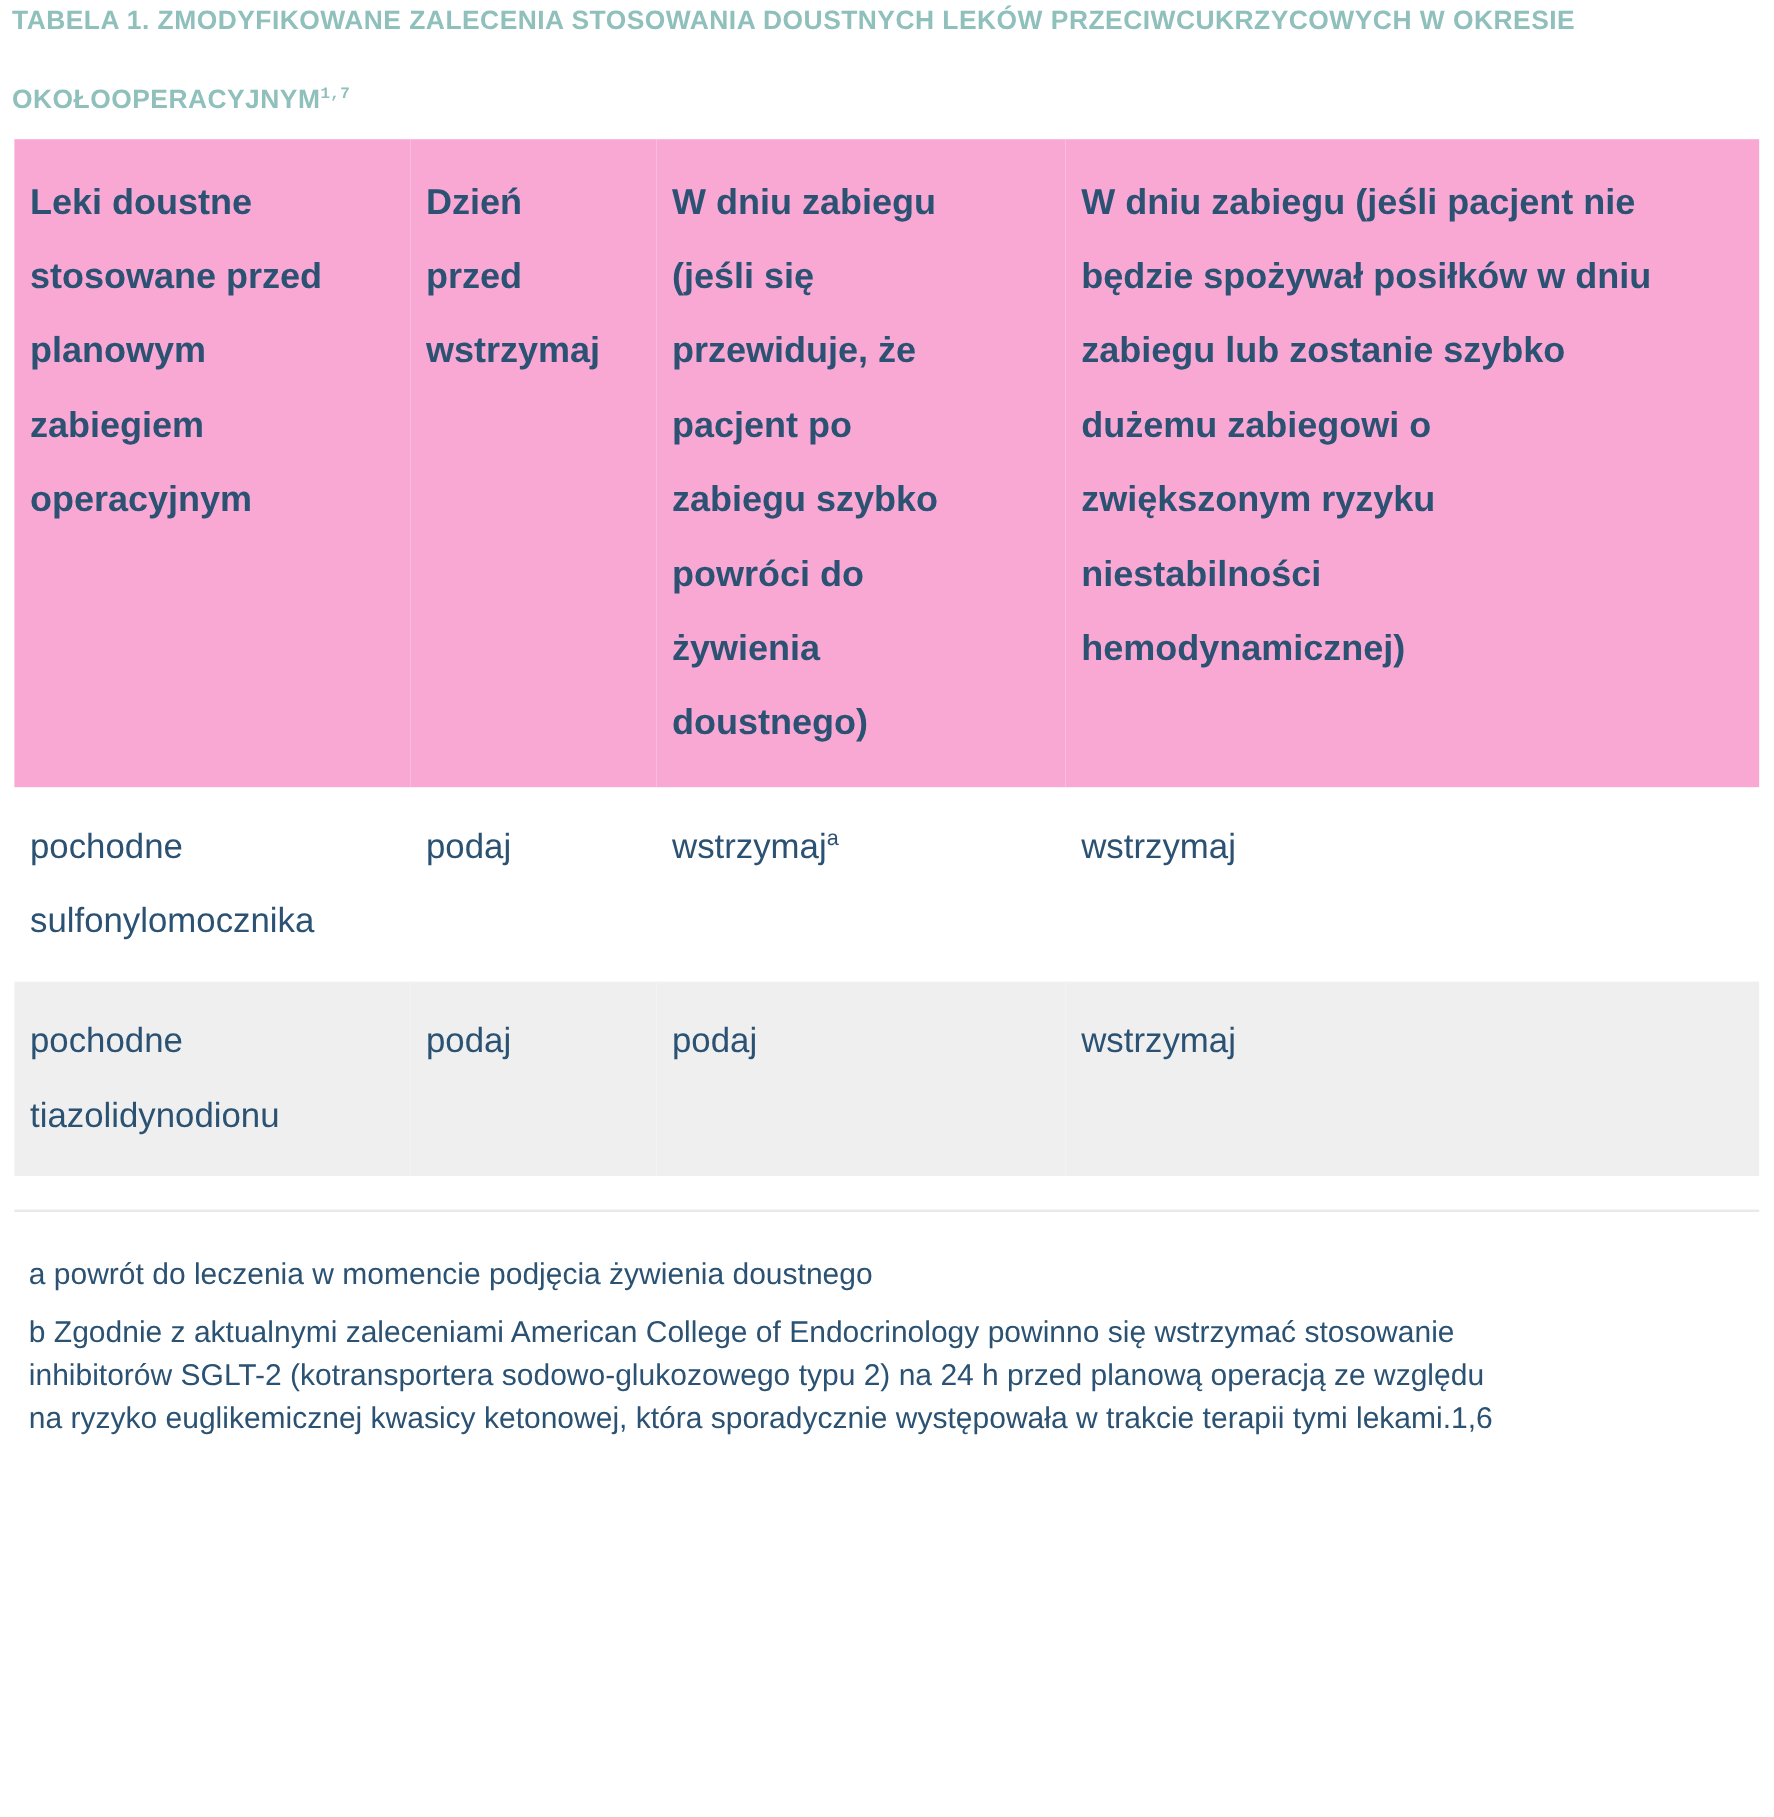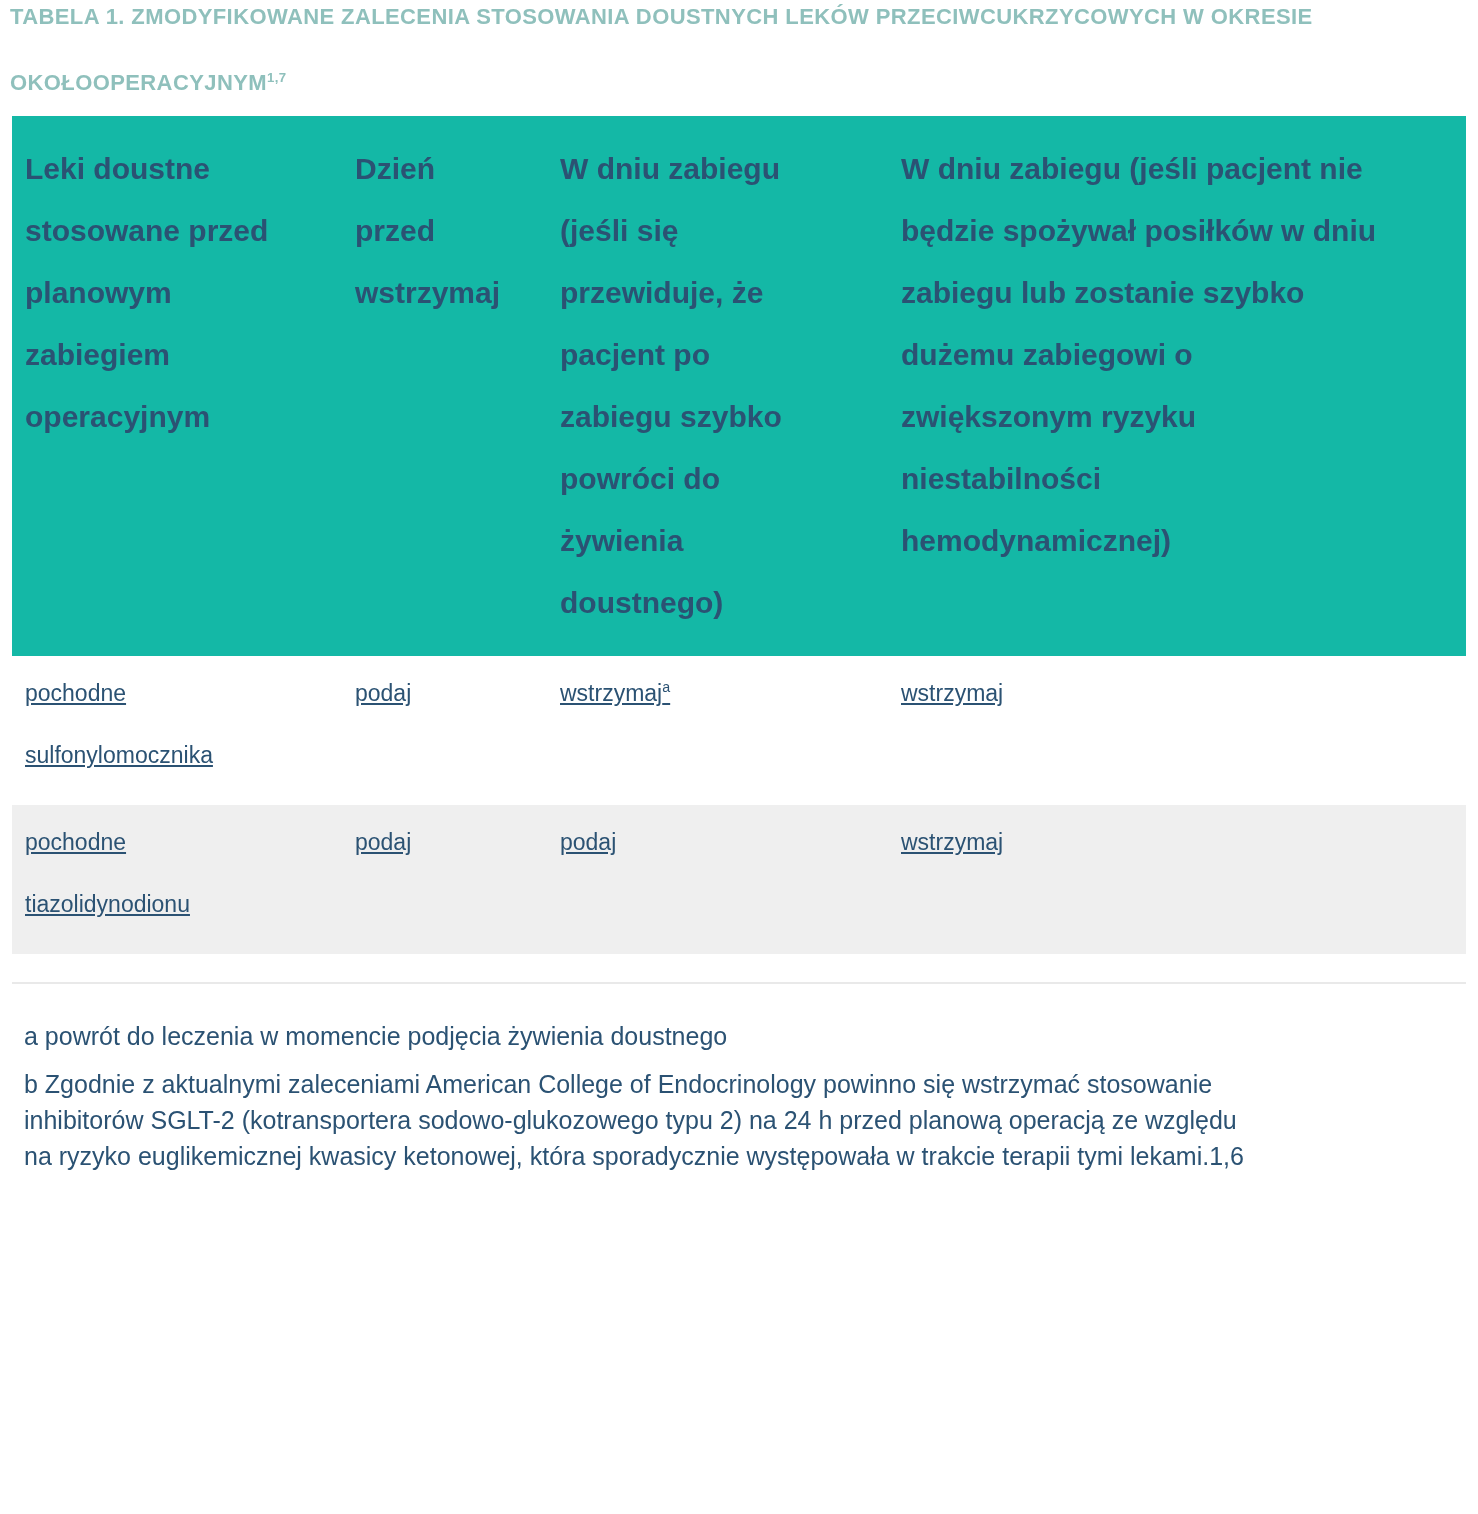--- a/index.html
+++ b/index.html
@@ -24,20 +24,21 @@
     font-size: 22px;
     font-weight: 700;
     letter-spacing: 0.4px;
     line-height: 66px;
     margin: -16px 0 0 -2px;
     white-space: pre-line;
   }
   .title sup {
     font-size: 60%;
     line-height: 0;
+    font-family: Liberation Mono, monospace;
   }
   table.rec-table {
     width: 1454px;
     border-collapse: collapse;
     table-layout: fixed;
   }
   col.c1 { width: 330px; }
   col.c2 { width: 205px; }
   col.c3 { width: 341px; }
   col.c4 { width: 578px; }
@@ -48,26 +49,25 @@
     box-sizing: border-box;
   }
   th {
     font-weight: 700;
     font-size: 30px;
     line-height: 62px;
     padding: 22px 8px 22px 13px;
   }
   td {
     font-weight: 400;
-    font-size: 23px;
+    font-size: 29px;
     line-height: 62px;
-    padding: 6px 8px 19px 13px;
-    text-decoration: underline;
+    padding: 19px 8px 19px 13px;
   }
-  thead tr { background: #14b8a6; }
+  thead tr { background: #f9a8d4; }
   tbody tr:nth-child(even) { background: #efefef; }
   td sup, th sup {
     font-size: 62%;
     line-height: 0;
   }
   .divider {
     border: none;
     border-top: 2px solid #e9e9e9;
     width: 1454px;
     margin: 28px 0 0 0;

